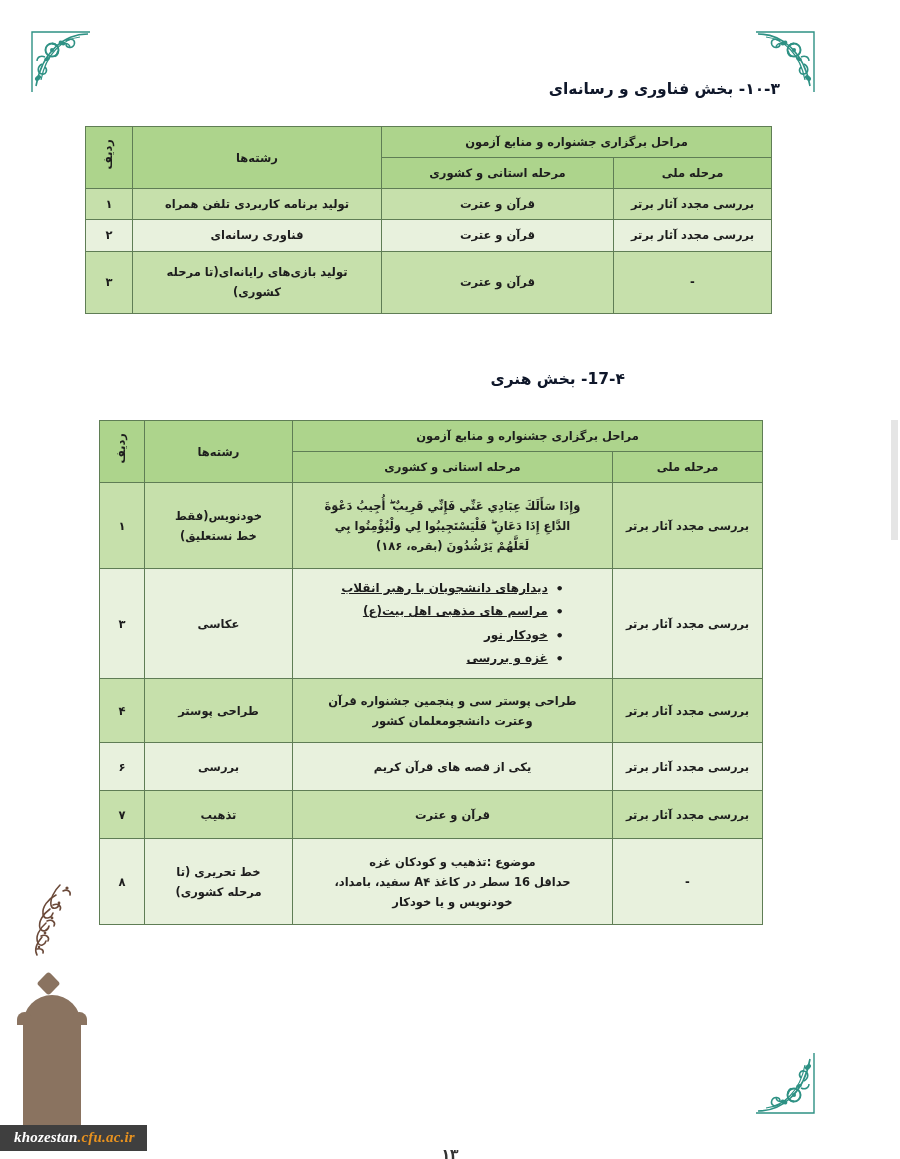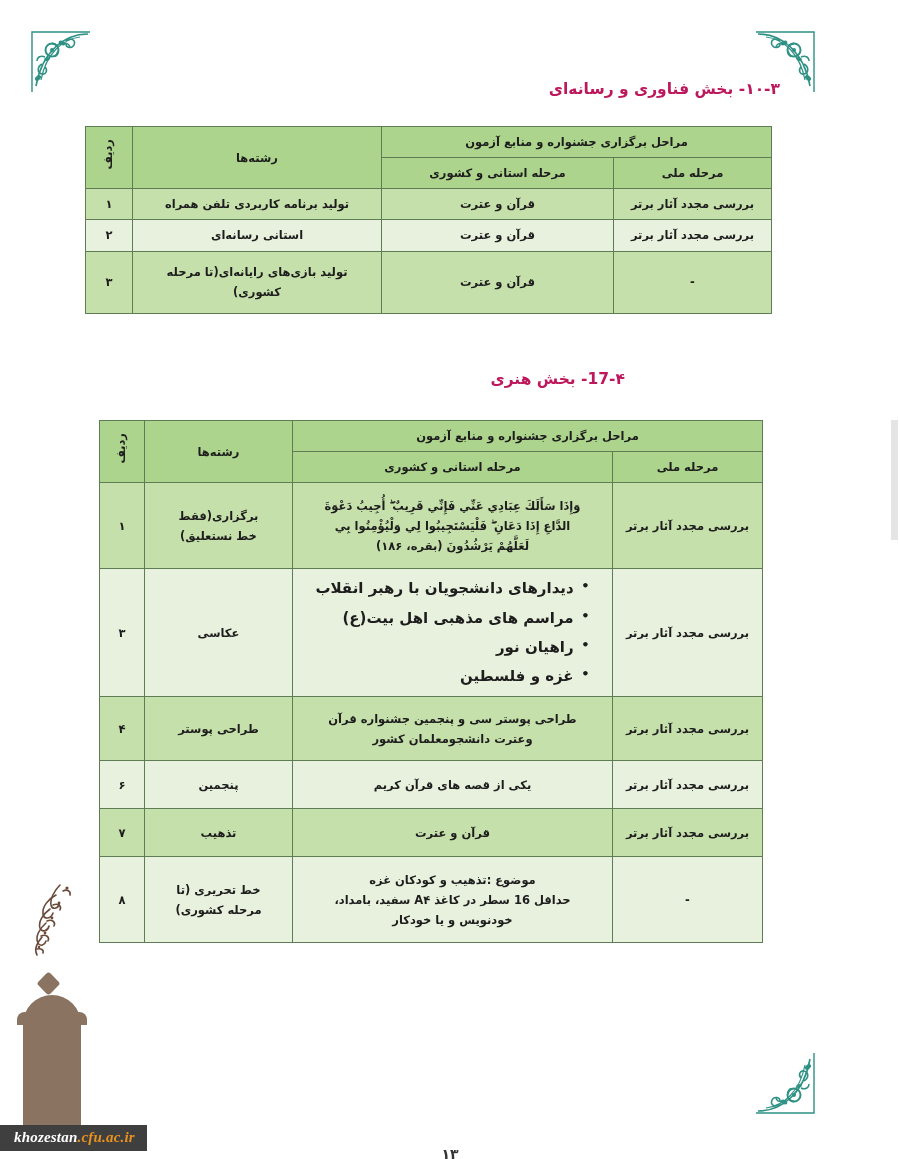--- a/index.html
+++ b/index.html
@@ -32,21 +32,21 @@
   .corner svg { display: block; width: 100%; height: 100%; }
   .corner-tl { top: 26px; right: auto; left: 22px; }
   .corner-tr { top: 26px; right: 76px; }
   .corner-br { bottom: 40px; right: 76px; }
 
   
   .section-heading {
     position: absolute;
     font-size: 15.5px;
     font-weight: bold;
-    color: #be185d;
+    color: #0f172a;
     letter-spacing: 0;
     white-space: nowrap;
     direction: rtl;
   }
   #heading-tech { top: 80px; right: 120px; }
   #heading-art  { top: 370px; right: 275px; }
 
   
   table.fest-table {
     position: absolute;
@@ -113,21 +113,22 @@
     list-style: none;
     direction: rtl;
     text-align: right;
     display: inline-block;
   }
   ul.bullets li {
     position: relative;
     padding-right: 16px;
     line-height: 1.95;
     white-space: nowrap;
-    font-size: 15px;
+    font-size: 12px;
+    text-decoration: underline;
   }
   ul.bullets li::before {
     content: "\2022";
     position: absolute;
     right: 0;
     top: -1px;
     font-size: 13px;
   }
 
   .cell-multiline { line-height: 1.95; }
@@ -316,21 +317,21 @@
     <tbody>
       <tr class="row-dark">
         <td>بررسی مجدد آثار برتر</td>
         <td>قرآن و عترت</td>
         <td>تولید برنامه کاربردی تلفن همراه</td>
         <td>۱</td>
       </tr>
       <tr class="row-light">
         <td>بررسی مجدد آثار برتر</td>
         <td>قرآن و عترت</td>
-        <td>استانی رسانه‌ای</td>
+        <td>فناوری رسانه‌ای</td>
         <td>۲</td>
       </tr>
       <tr class="row-dark" style="height:62px">
         <td>-</td>
         <td>قرآن و عترت</td>
         <td class="cell-multiline">
           <span>تولید بازی‌های رایانه‌ای(تا مرحله</span><br>
           <span>کشوری)</span>
         </td>
         <td>۳</td>
@@ -363,54 +364,54 @@
     <tbody>
 
       <tr class="row-dark" style="height:86px">
         <td class="cell-multiline">بررسی مجدد آثار برتر</td>
         <td class="verse">
           <span>وَإِذَا سَأَلَكَ عِبَادِي عَنِّي فَإِنِّي قَرِيبٌ ۖ أُجِيبُ دَعْوَةَ</span><br>
           <span>الدَّاعِ إِذَا دَعَانِ ۖ فَلْيَسْتَجِيبُوا لِي وَلْيُؤْمِنُوا بِي</span><br>
           <span>لَعَلَّهُمْ يَرْشُدُونَ (بقره، ۱۸۶)</span>
         </td>
         <td class="cell-multiline">
-          <span>برگزاری(فقط</span><br>
+          <span>خودنویس(فقط</span><br>
           <span>خط نستعلیق)</span>
         </td>
         <td>۱</td>
       </tr>
 
       <tr class="row-light" style="height:110px">
         <td class="cell-multiline">بررسی مجدد آثار برتر</td>
         <td>
           <ul class="bullets">
             <li>دیدارهای دانشجویان با رهبر انقلاب</li>
             <li>مراسم های مذهبی اهل بیت(ع)</li>
-            <li>راهیان نور</li>
-            <li>غزه و فلسطین</li>
+            <li>خودکار نور</li>
+            <li>غزه و بررسی</li>
           </ul>
         </td>
         <td>عکاسی</td>
         <td>۳</td>
       </tr>
 
       <tr class="row-dark" style="height:64px">
         <td class="cell-multiline">بررسی مجدد آثار برتر</td>
         <td class="cell-multiline">
           <span>طراحی پوستر سی و پنجمین جشنواره قرآن</span><br>
           <span>وعترت دانشجومعلمان کشور</span>
         </td>
         <td>طراحی پوستر</td>
         <td>۴</td>
       </tr>
 
       <tr class="row-light" style="height:48px">
         <td class="cell-multiline">بررسی مجدد آثار برتر</td>
         <td>یکی از قصه های قرآن کریم</td>
-        <td>پنجمین</td>
+        <td>بررسی</td>
         <td>۶</td>
       </tr>
 
       <tr class="row-dark" style="height:48px">
         <td class="cell-multiline">بررسی مجدد آثار برتر</td>
         <td>قرآن و عترت</td>
         <td>تذهیب</td>
         <td>۷</td>
       </tr>
 

